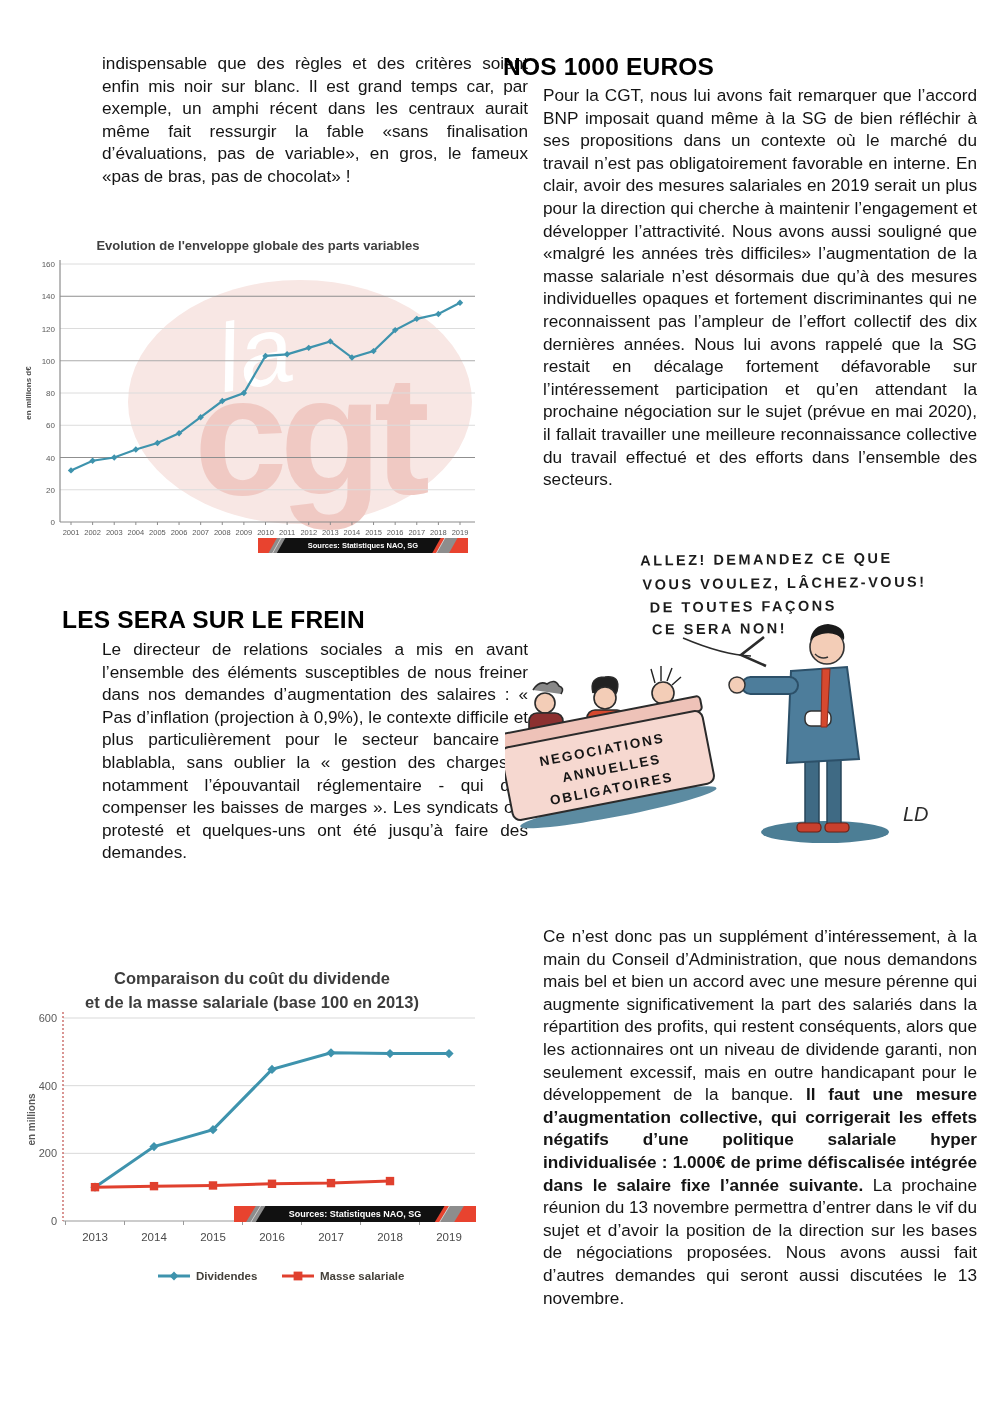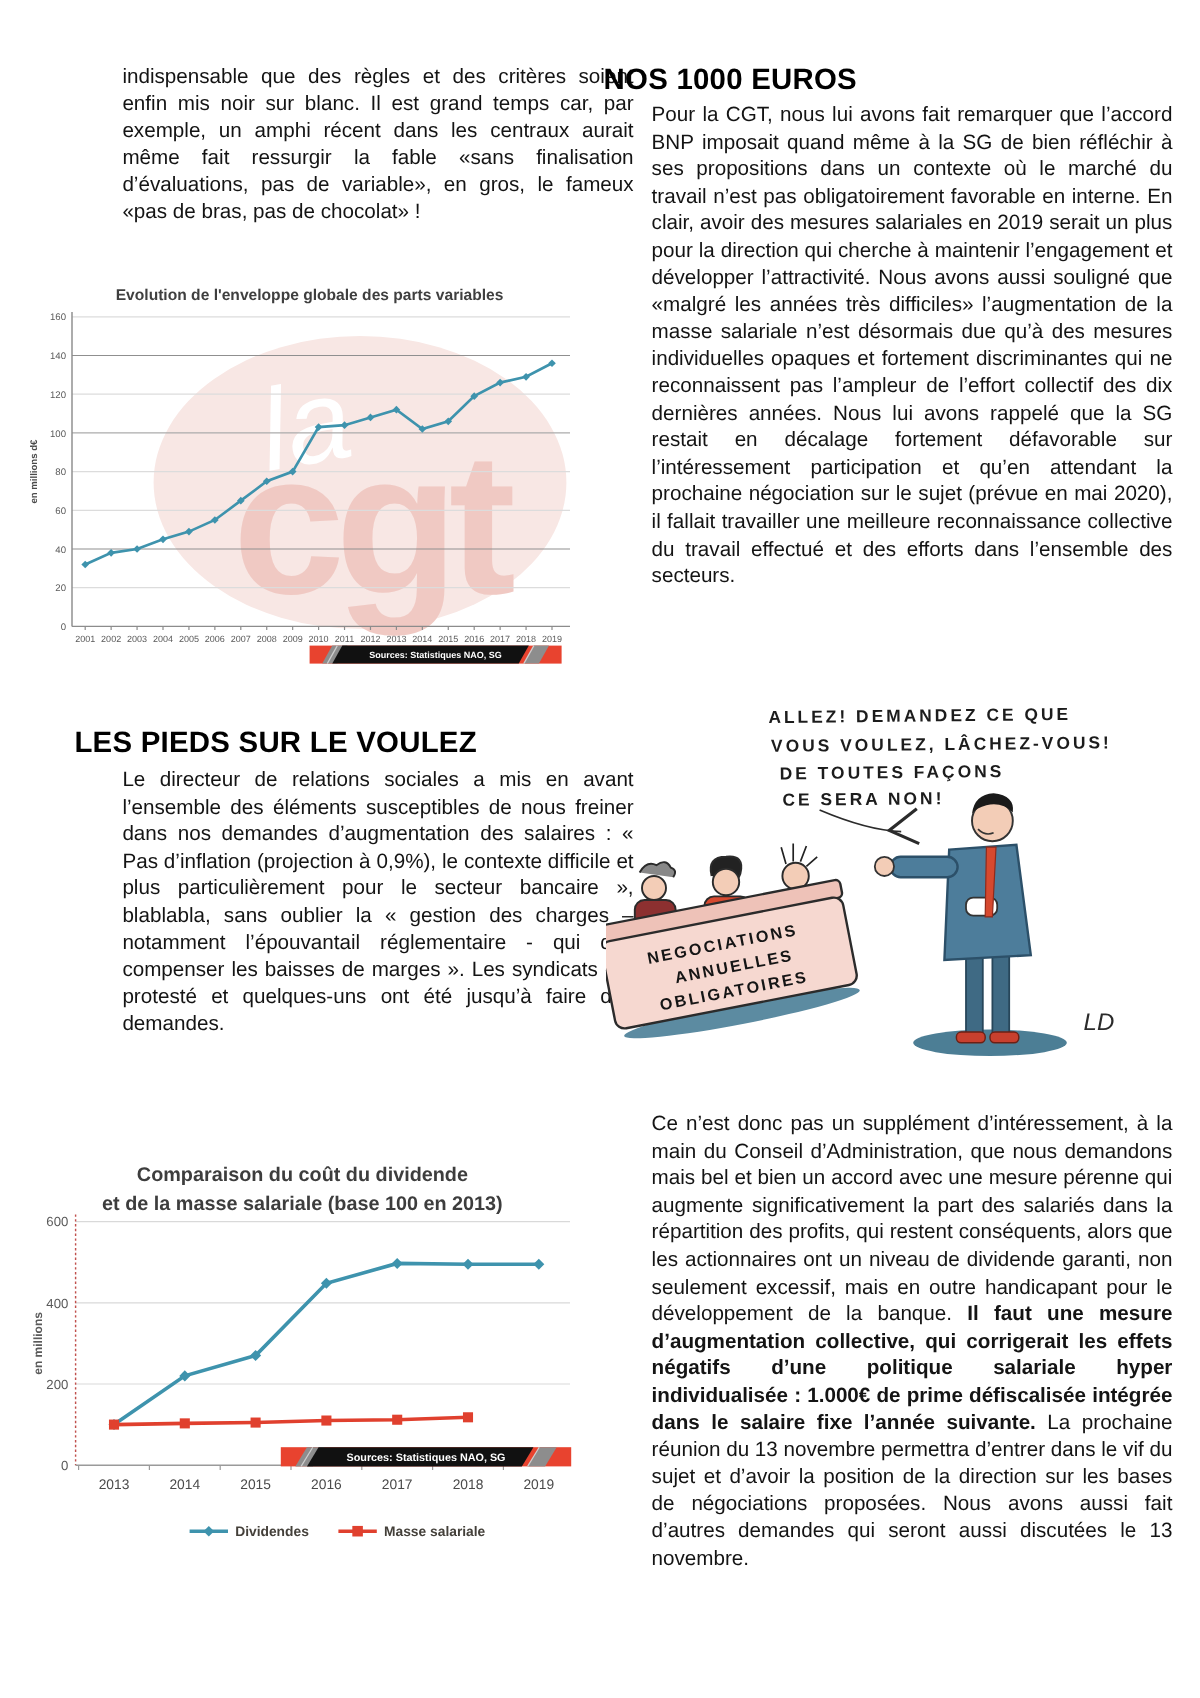--- a/index.html
+++ b/index.html
@@ -125,21 +125,21 @@
         <polygon points="248.5,317 256.9,302 269.5,302 261.1,317" fill="#8d8d8d"></polygon>
         <polygon points="416.5,317 424.9,302 437.5,302 429.1,317" fill="#8d8d8d"></polygon>
         <polygon points="256.9,317 265.3,302 420.7,302 412.29999999999995,317" fill="#111111"></polygon>
         <line x1="252.7" y1="317" x2="261.1" y2="302" stroke="#cfcfcf" stroke-width="1"></line>
         <line x1="416.5" y1="317" x2="424.9" y2="302" stroke="#cfcfcf" stroke-width="1"></line>
         <text x="343" y="312.2" text-anchor="middle" fill="#fff" font-size="7.5" font-weight="bold">Sources: Statistiques NAO, SG</text>
       </g>
     </svg>
 </div>
 
-<div class="heading" style="left:62px; top:606px;">LES PIEDS SUR LE VOULEZ</div>
+<div class="heading" style="left:62px; top:606px;">LES SERA SUR LE FREIN</div>
 
 <p class="para" style="left:62px; top:638px; width:426px;">Le directeur de relations sociales a mis en avant l’ensemble des éléments susceptibles de nous freiner dans nos demandes d’augmentation des salaires : « Pas d’inflation (projection à 0,9%), le contexte difficile et plus particulièrement pour le secteur bancaire », blablabla, sans oublier la « gestion des charges – notamment l’épouvantail réglementaire - qui doit compenser les baisses de marges ». Les syndicats ont protesté et quelques-uns ont été jusqu’à faire des demandes.</p>
 
 <div class="chart-wrap" style="left:20px; top:964px; width:475px; height:330px;">
   <svg id="chart2" width="475" height="330" viewBox="0 0 475 330">
       <text x="232" y="20" text-anchor="middle" font-size="16.5" font-weight="bold" fill="#3d3d3d">Comparaison du coût du dividende</text>
       <text x="232" y="44" text-anchor="middle" font-size="16.5" font-weight="bold" fill="#3d3d3d">et de la masse salariale (base 100 en 2013)</text>
       <g>
         <line x1="43" y1="189.33333333333334" x2="455" y2="189.33333333333334" stroke="#d9d9d9" stroke-width="1"></line>
         <line x1="43" y1="121.66666666666669" x2="455" y2="121.66666666666669" stroke="#d9d9d9" stroke-width="1"></line>
@@ -208,21 +208,21 @@
         <rect x="273.6" y="307.6" width="8.8" height="8.8" fill="#e0402e"></rect>
         <text x="300" y="316" font-size="11.5" font-weight="bold" fill="#44403a">Masse salariale</text>
       </g>
     </svg>
 </div>
 
 <div class="heading" style="left:503px; top:53px;">NOS 1000 EUROS</div>
 
 <p class="para" style="left:503px; top:84px; width:434px;">Pour la CGT, nous lui avons fait remarquer que l’accord BNP imposait quand même à la SG de bien réfléchir à ses propositions dans un contexte où le marché du travail n’est pas obligatoirement favorable en interne. En clair, avoir des mesures salariales en 2019 serait un plus pour la direction qui cherche à maintenir l’engagement et développer l’attractivité. Nous avons aussi souligné que «malgré les années très difficiles» l’augmentation de la masse salariale n’est désormais due qu’à des mesures individuelles opaques et fortement discriminantes qui ne reconnaissent pas l’ampleur de l’effort collectif des dix dernières années. Nous lui avons rappelé que la SG restait en décalage fortement défavorable sur l’intéressement participation et qu’en attendant la prochaine négociation sur le sujet (prévue en mai 2020), il fallait travailler une meilleure reconnaissance collective du travail effectué et des efforts dans l’ensemble des secteurs.</p>
 
-<div class="cartoon-wrap" style="left:505px; top:572px; width:460px; height:320px;">
+<div class="cartoon-wrap" style="left:505px; top:535px; width:460px; height:320px;">
   <svg width="460" height="320" viewBox="0 0 460 320">
 
     <g font-size="14.5" fill="#1c1c1c" letter-spacing="2.5" font-weight="bold" transform="rotate(-0.6)">
       <text x="135" y="32">ALLEZ! DEMANDEZ CE QUE</text>
       <text x="137" y="56">VOUS VOULEZ, LÂCHEZ-VOUS!</text>
       <text x="144" y="79">DE TOUTES FAÇONS</text>
       <text x="146" y="101">CE SERA NON!</text>
     </g>
 
     <g stroke="#2b2b2b" fill="none">

